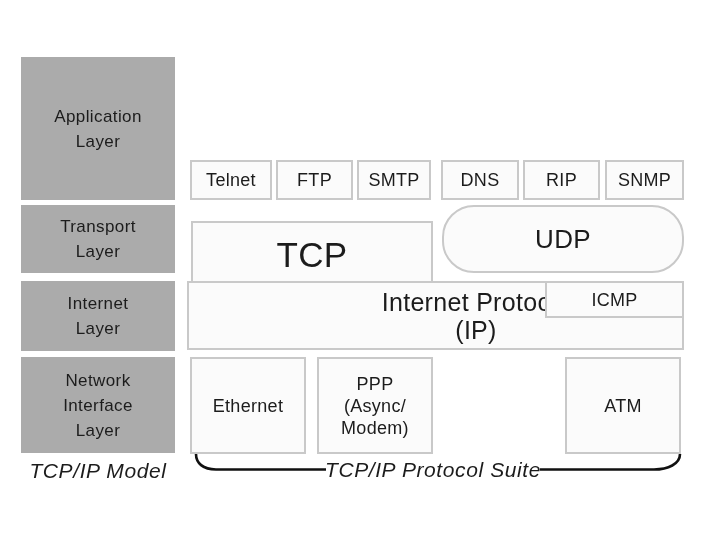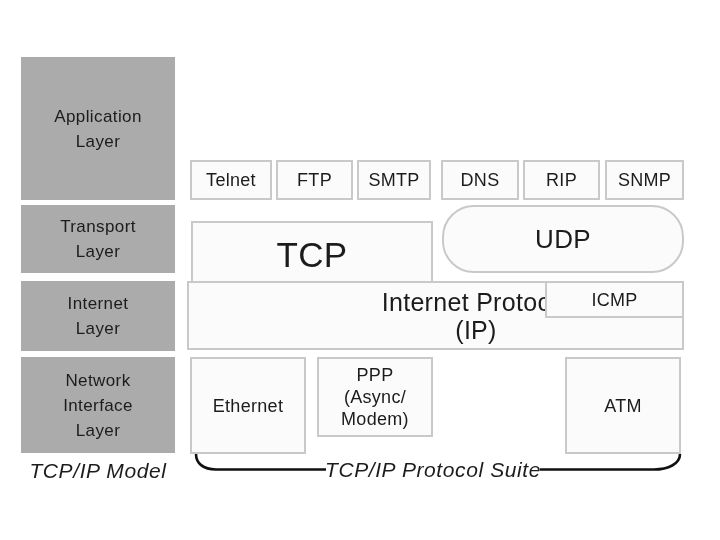--- a/index.html
+++ b/index.html
@@ -41,21 +41,21 @@
   .b-snmp{left:605px;top:160px;width:79px;height:40px;}
   .b-tcp{left:191px;top:205px;width:242px;height:68px;font-size:35px;margin-top:16px;}
   .b-udp{left:442px;top:205px;width:242px;height:68px;font-size:26px;border-radius:32px;}
   .b-ip{left:187px;top:281px;width:497px;height:69px;justify-content:flex-end;padding-left:32px;}
   .b-ip .ip-text{
     width:412px;display:flex;align-items:center;justify-content:center;
     font-size:25px;line-height:28px;
   }
   .b-icmp{left:545px;top:281px;width:139px;height:37px;font-size:18px;}
   .b-ethernet{left:190px;top:357px;width:116px;height:97px;}
-  .b-ppp{left:317px;top:357px;width:116px;height:80px;}
+  .b-ppp{left:317px;top:357px;width:116px;height:97px;}
   .b-frame{left:443px;top:357px;width:113px;height:97px;}
   .b-atm{left:565px;top:357px;width:116px;height:97px;}
   
   .caption{
     position:absolute;text-align:center;
     font-size:21px;letter-spacing:0.6px;font-style:italic;
   }
   .cap-model{left:21px;top:459px;width:154px;}
   .cap-suite{left:323px;top:458px;width:220px;}
   .brace-svg{position:absolute;left:0;top:0;pointer-events:none;}

